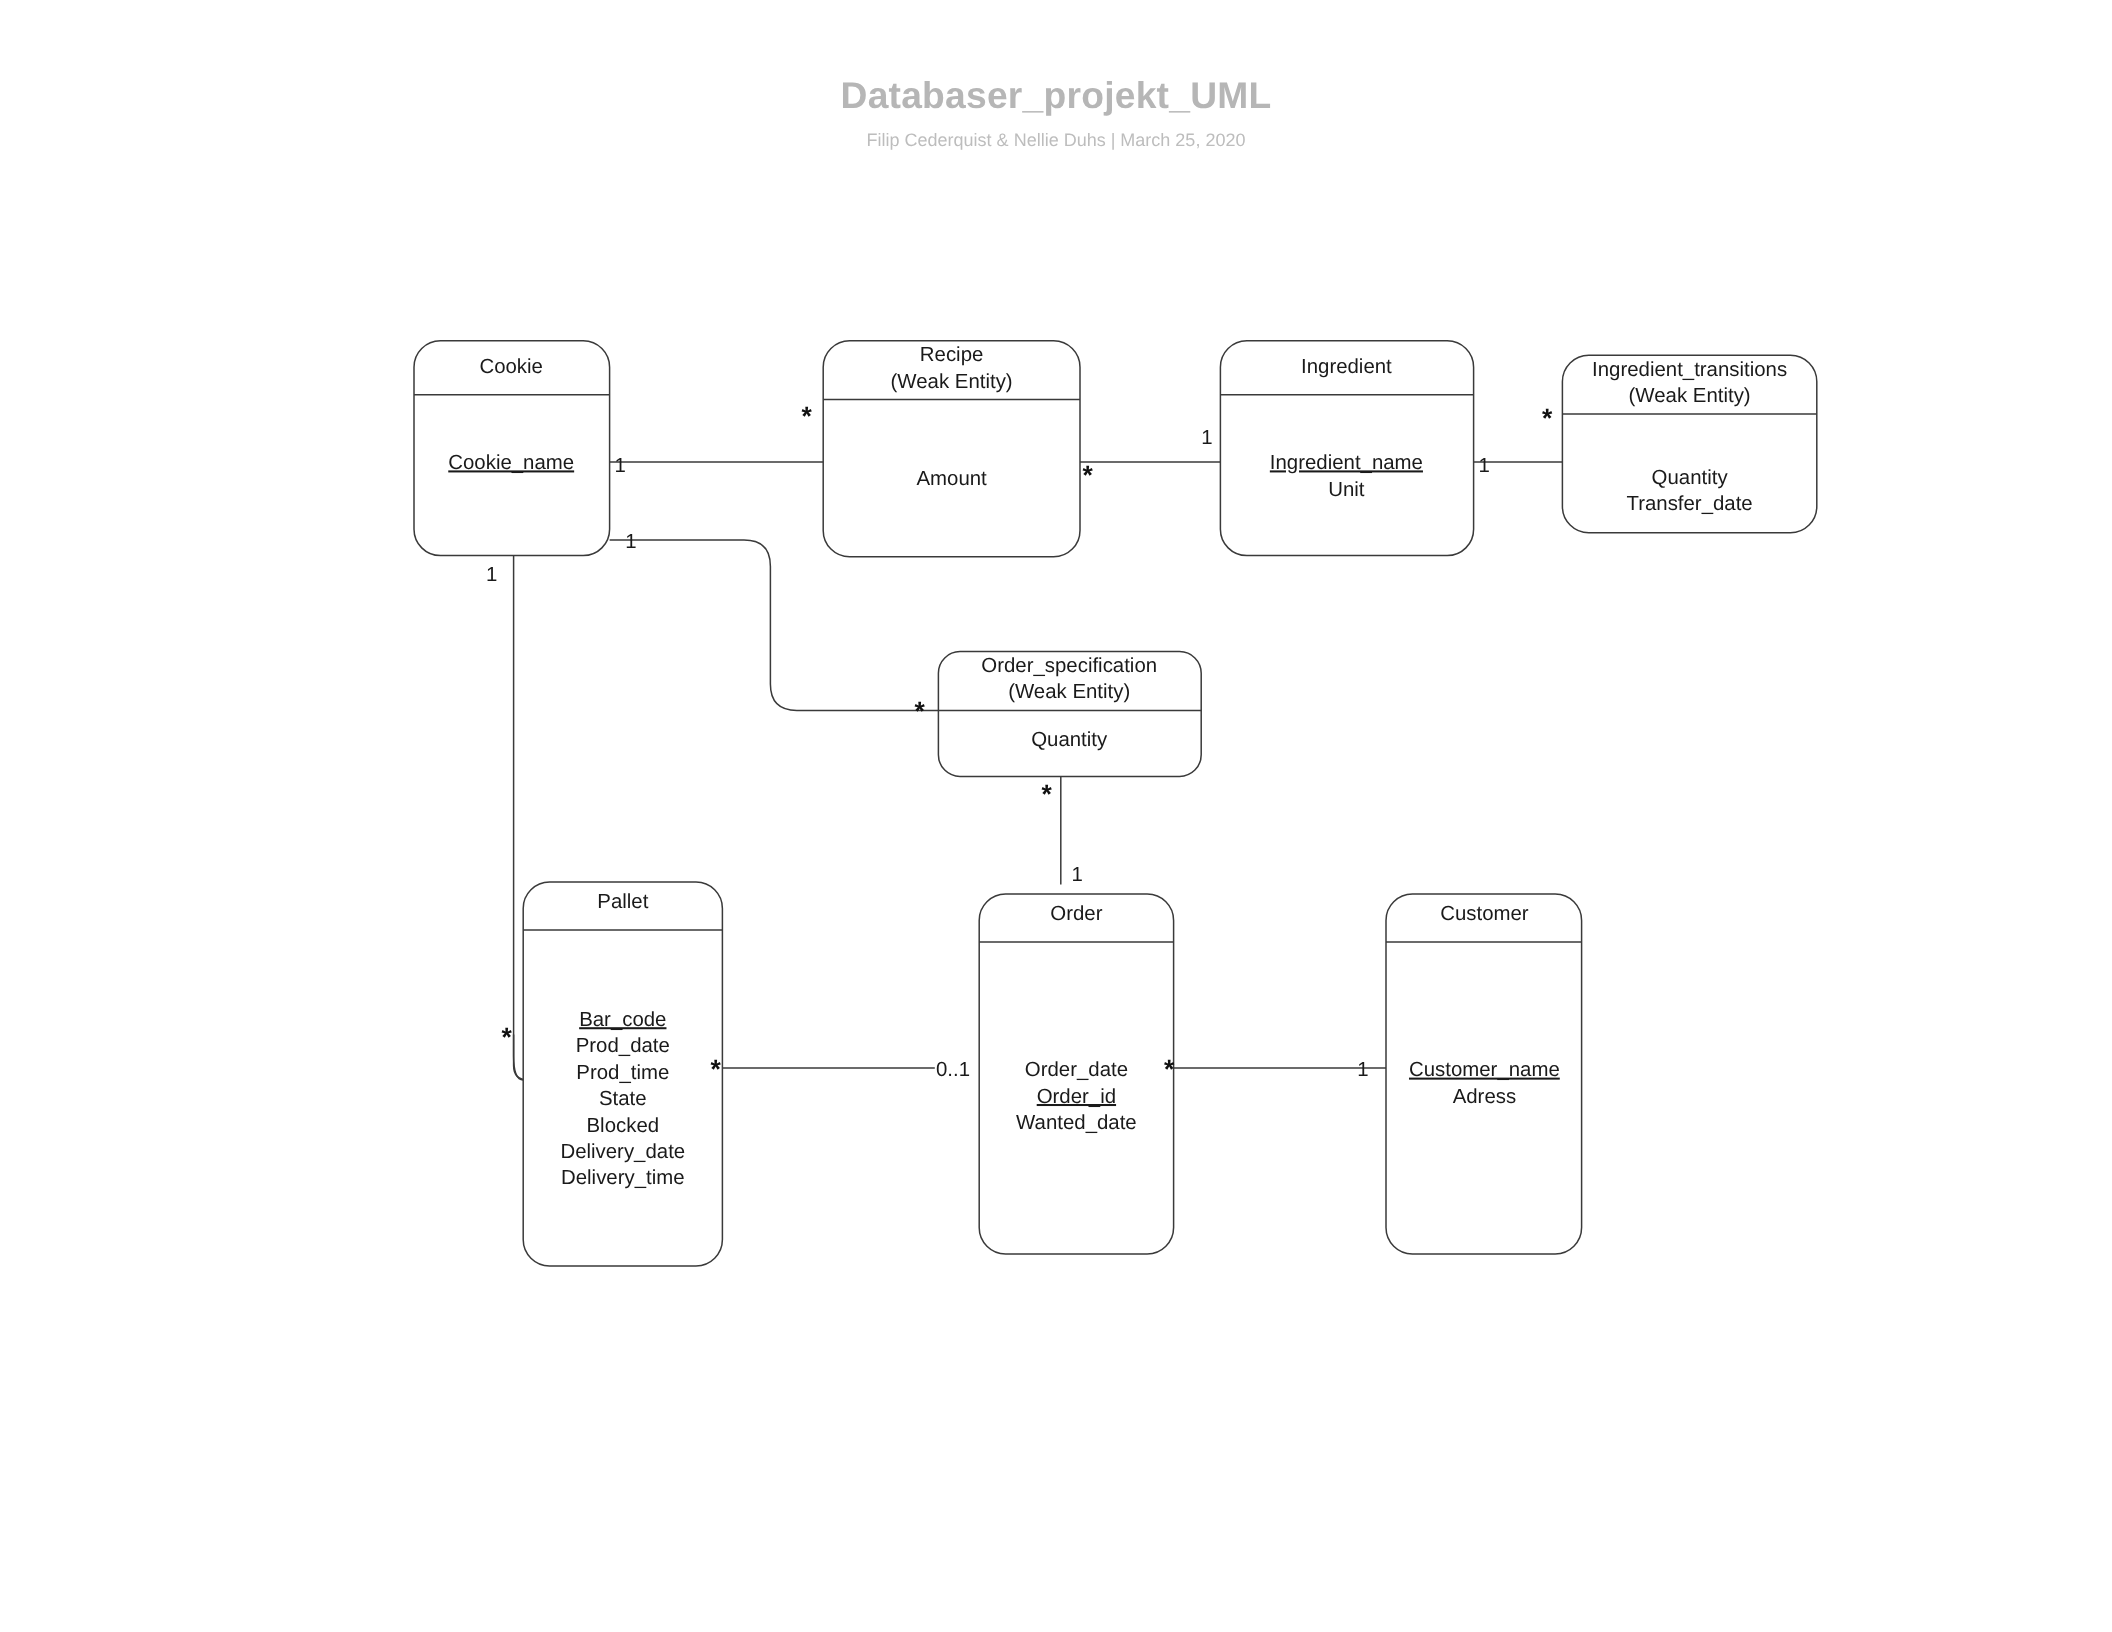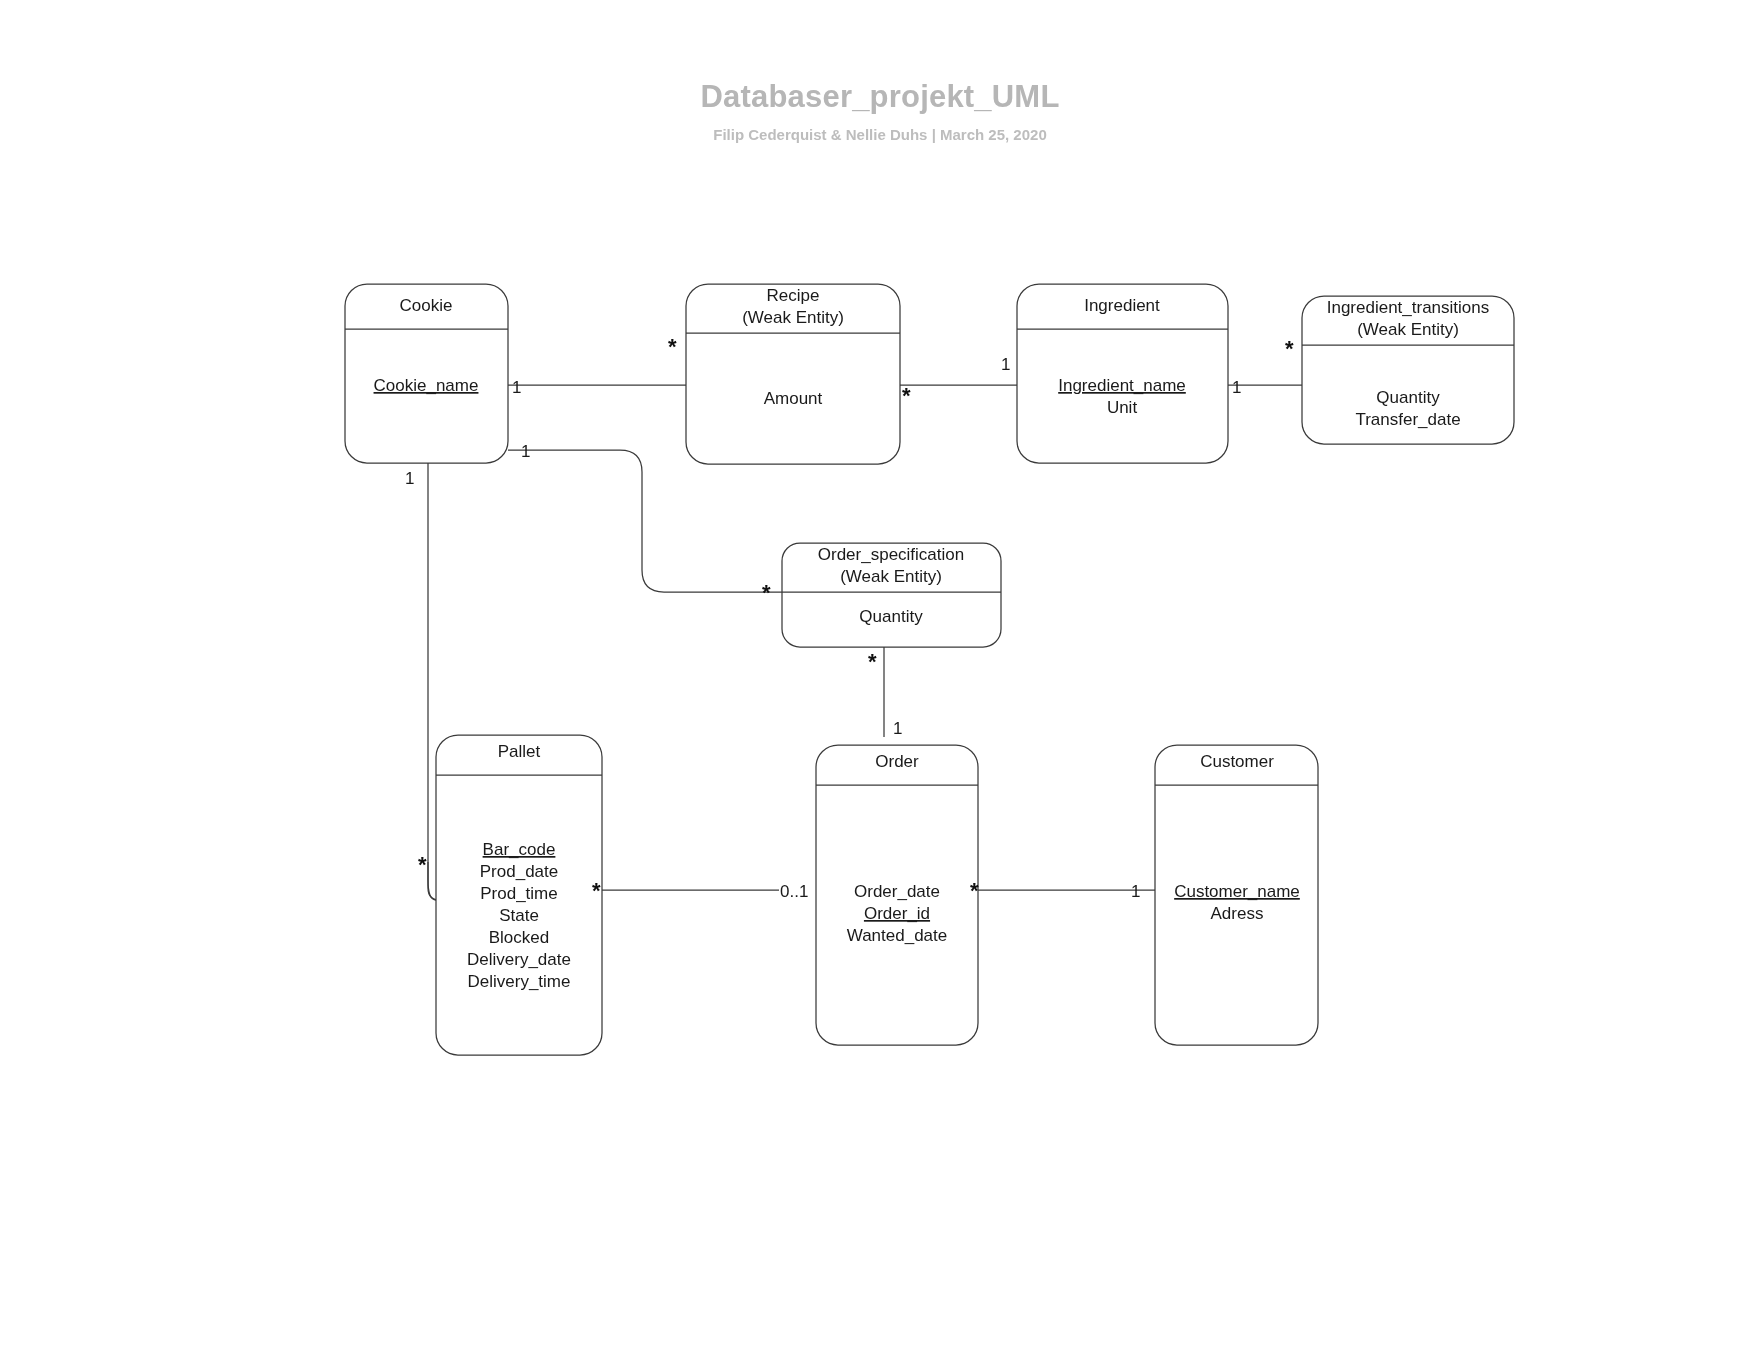--- a/index.html
+++ b/index.html
@@ -20,33 +20,33 @@
     width: 1760px;
     height: 1360px;
     background: #ffffff;
   }
   .doc-header {
     position: absolute;
     top: 0;
     left: 0;
     width: 1760px;
     text-align: center;
-    padding-top: 79px;
+    padding-top: 62px;
   }
   .doc-title {
     font-size: 31px;
     font-weight: bold;
     color: #b6b6b6;
     letter-spacing: 0.2px;
     line-height: 1.15;
     margin: 0;
   }
   .doc-subtitle {
     font-size: 15px;
-    font-weight: bold;
+    font-weight: normal;
     color: #bdbdbd;
     margin: 0;
     padding-top: 11px;
     line-height: 1.2;
   }
   #diagram-canvas {
     position: absolute;
     top: 0;
     left: 0;
     width: 1760px;

